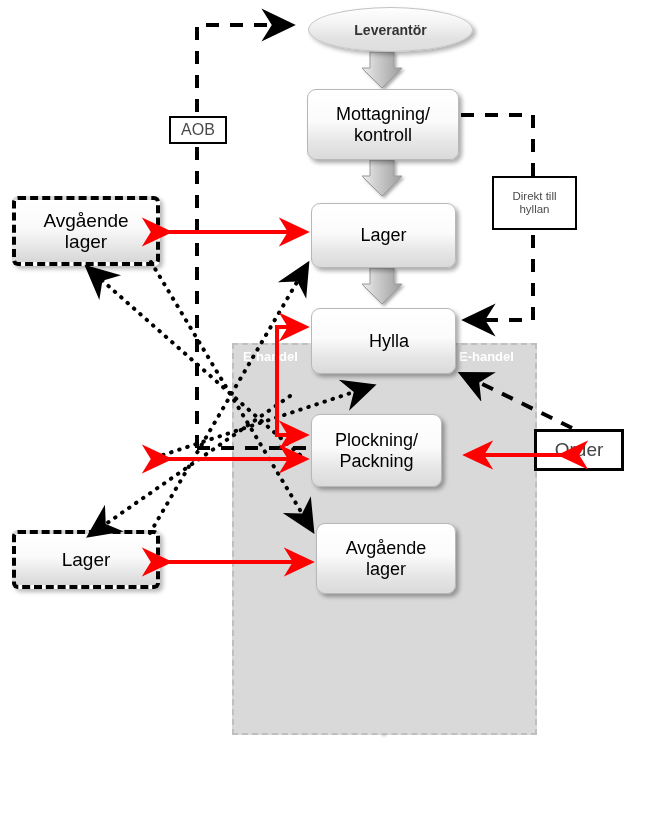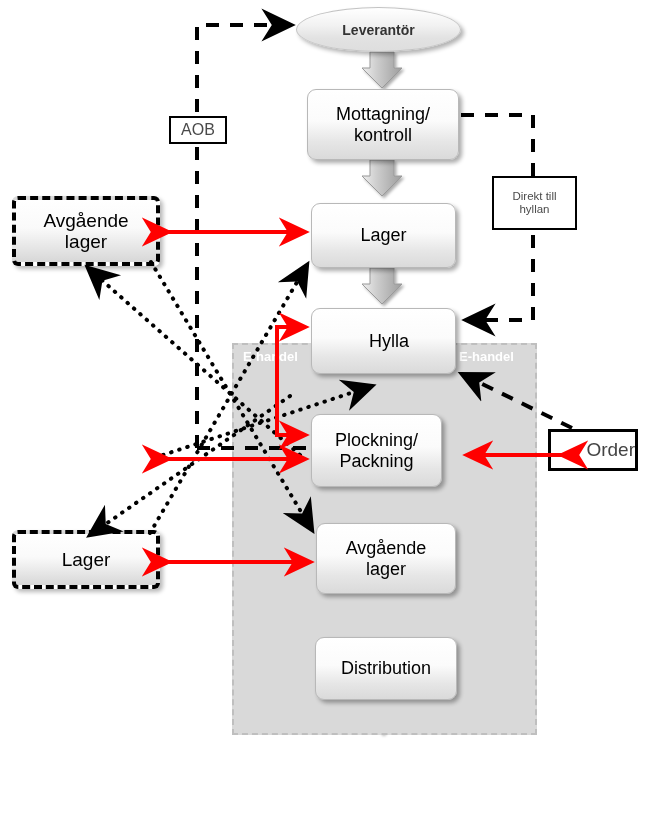--- a/index.html
+++ b/index.html
@@ -130,21 +130,21 @@
     </g>
     <g filter="url(#sh)">
       <path d="M372,700 L392,700 L392,714 L399,714 L382,734 L365,714 L372,714 Z" fill="url(#blockGrad)" stroke="#9a9a9a" stroke-width="1"></path>
     </g>
   </svg>
 
   <div class="region" style="left:232px;top:343px;width:305px;height:392px;"></div>
   <div class="region-label" style="left:243px;top:349px;">E-handel</div>
   <div class="region-label" style="left:459px;top:349px;">E-handel</div>
 
-  <div class="node ellipse" style="left:296px;top:7px;width:165px;height:45px;">
+  <div class="node ellipse" style="left:308px;top:7px;width:165px;height:45px;">
     <span>Leverantör</span>
   </div>
 
   <div class="node proc" style="left:307px;top:89px;width:152px;height:71px;">
     <span>
       <span>Mottagning/</span><br>
       <span>kontroll</span>
     </span>
   </div>
 
@@ -163,38 +163,35 @@
     </span>
   </div>
 
   <div class="node proc" style="left:316px;top:523px;width:140px;height:71px;">
     <span>
       <span>Avgående</span><br>
       <span>lager</span>
     </span>
   </div>
 
-  <div class="node proc" style="left:315px;top:637px;width:142px;height:63px;">
-    <span>Distribution</span>
-  </div>
 
 
   <div class="node ext" style="left:12px;top:196px;width:148px;height:70px;">
     <span>
       <span>Avgående</span><br>
       <span>lager</span>
     </span>
   </div>
 
 
   <div class="node ext" style="left:12px;top:530px;width:148px;height:59px;">
     <span>Lager</span>
   </div>
 
-  <div class="node plain" style="left:548px;top:429px;width:90px;height:42px;justify-content:flex-end;">
+  <div class="node plain" style="left:534px;top:429px;width:90px;height:42px;">
     <span>Order</span>
   </div>
 
   <div class="node tag" style="left:169px;top:116px;width:58px;height:28px;">
     <span>AOB</span>
   </div>
 
   <div class="node tag small" style="left:492px;top:176px;width:85px;height:54px;">
     <span>
       <span>Direkt till</span><br>

